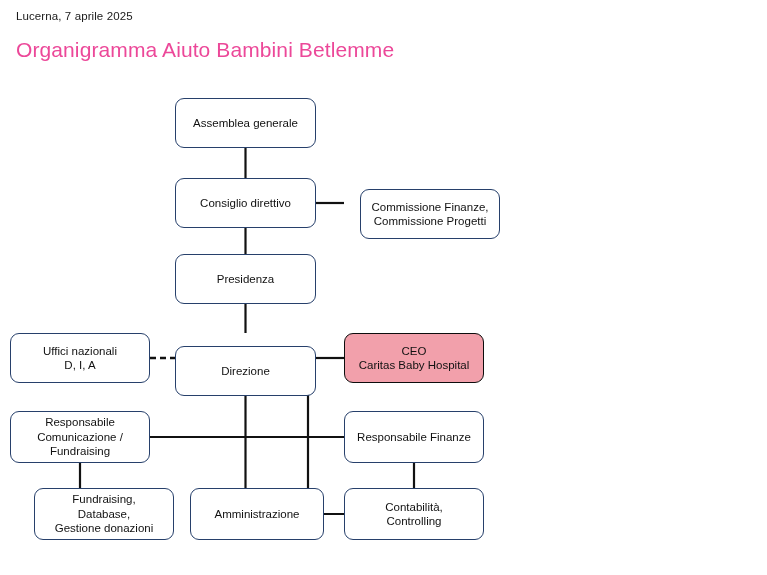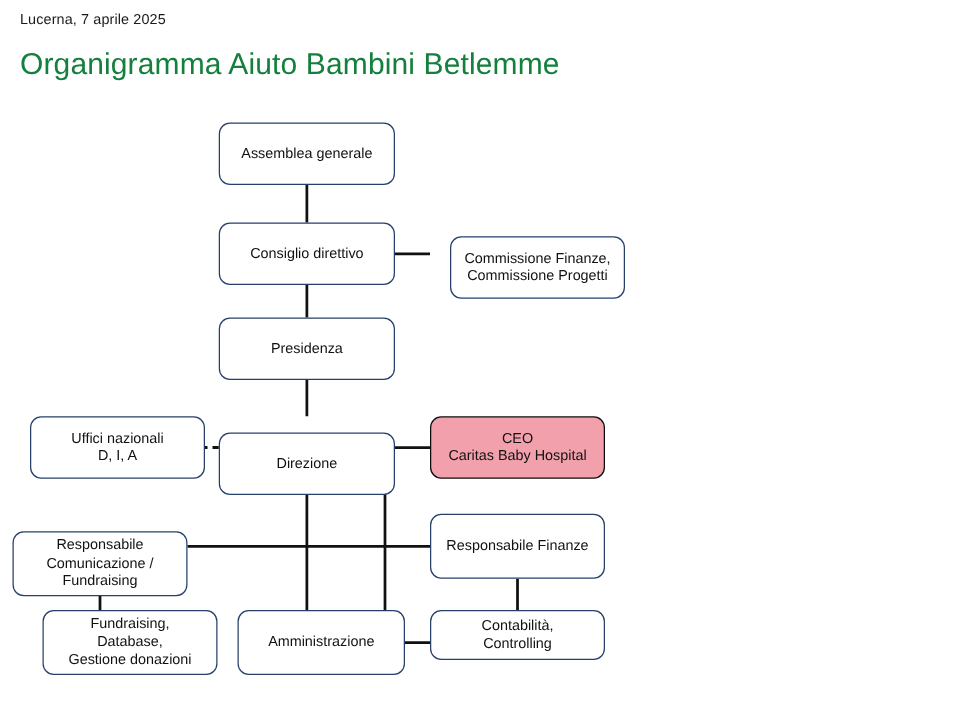--- a/index.html
+++ b/index.html
@@ -23,22 +23,22 @@
     top: 10px;
     font-size: 11.5px;
     color: #1a1a1a;
     letter-spacing: 0.1px;
     white-space: nowrap;
   }
   .chart-title {
     position: absolute;
     left: 16px;
     top: 38px;
-    font-size: 24px;
-    color: #15803d;
+    font-size: 21px;
+    color: #ec4899;
     letter-spacing: 0.1px;
     white-space: nowrap;
     font-weight: 400;
   }
   #canvas {
     position: absolute;
     left: 0;
     top: 0;
     width: 767px;
     height: 575px;
@@ -97,46 +97,46 @@
       <div class="node" style="left: 175px; top: 178px; width: 141px; height: 50px;">
         <span class="label">Consiglio direttivo</span>
       </div>
       <div class="node" style="left: 360px; top: 178px; width: 140px; height: 50px; margin-top: 11px;">
         <span class="label">Commissione Finanze,
 Commissione Progetti</span>
       </div>
       <div class="node" style="left: 175px; top: 254px; width: 141px; height: 50px;">
         <span class="label">Presidenza</span>
       </div>
-      <div class="node" style="left: 24px; top: 333px; width: 140px; height: 50px;">
+      <div class="node" style="left: 10px; top: 333px; width: 140px; height: 50px;">
         <span class="label">Uffici nazionali
 D, I, A</span>
       </div>
       <div class="node" style="left: 175px; top: 346px; width: 141px; height: 50px;">
         <span class="label">Direzione</span>
       </div>
       <div class="node accent" style="left: 344px; top: 333px; width: 140px; height: 50px;">
         <span class="label">CEO
 Caritas Baby Hospital</span>
       </div>
-      <div class="node" style="left: 10px; top: 411px; width: 140px; height: 52px; margin-top: 14px;">
+      <div class="node" style="left: 10px; top: 411px; width: 140px; height: 52px;">
         <span class="label">Responsabile
 Comunicazione /
 Fundraising</span>
       </div>
       <div class="node" style="left: 344px; top: 411px; width: 140px; height: 52px;">
         <span class="label">Responsabile Finanze</span>
       </div>
       <div class="node" style="left: 10px; top: 488px; width: 140px; height: 52px; margin-left: 24px;">
         <span class="label">Fundraising,
 Database,
 Gestione donazioni</span>
       </div>
       <div class="node" style="left: 190px; top: 488px; width: 134px; height: 52px;">
         <span class="label">Amministrazione</span>
       </div>
-      <div class="node" style="left: 344px; top: 488px; width: 140px; height: 40px;">
+      <div class="node" style="left: 344px; top: 488px; width: 140px; height: 52px;">
         <span class="label">Contabilità,
 Controlling</span>
       </div>
     </div>
 
 </div>
 
 </body></html>

